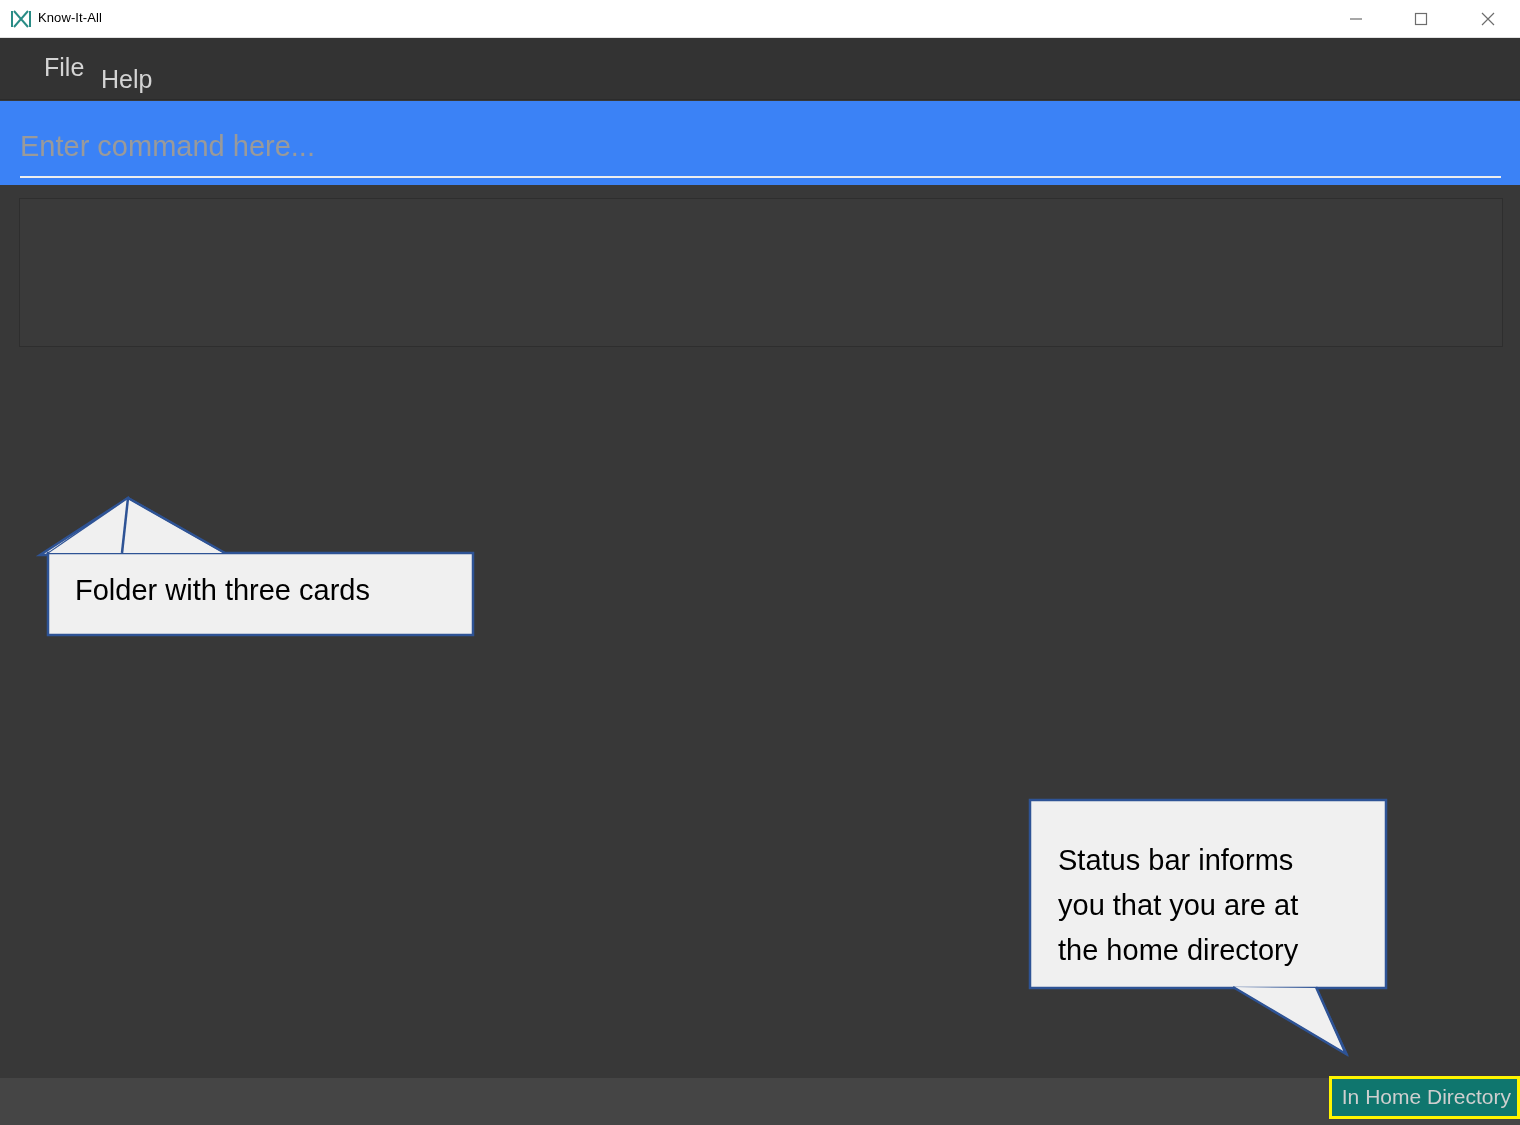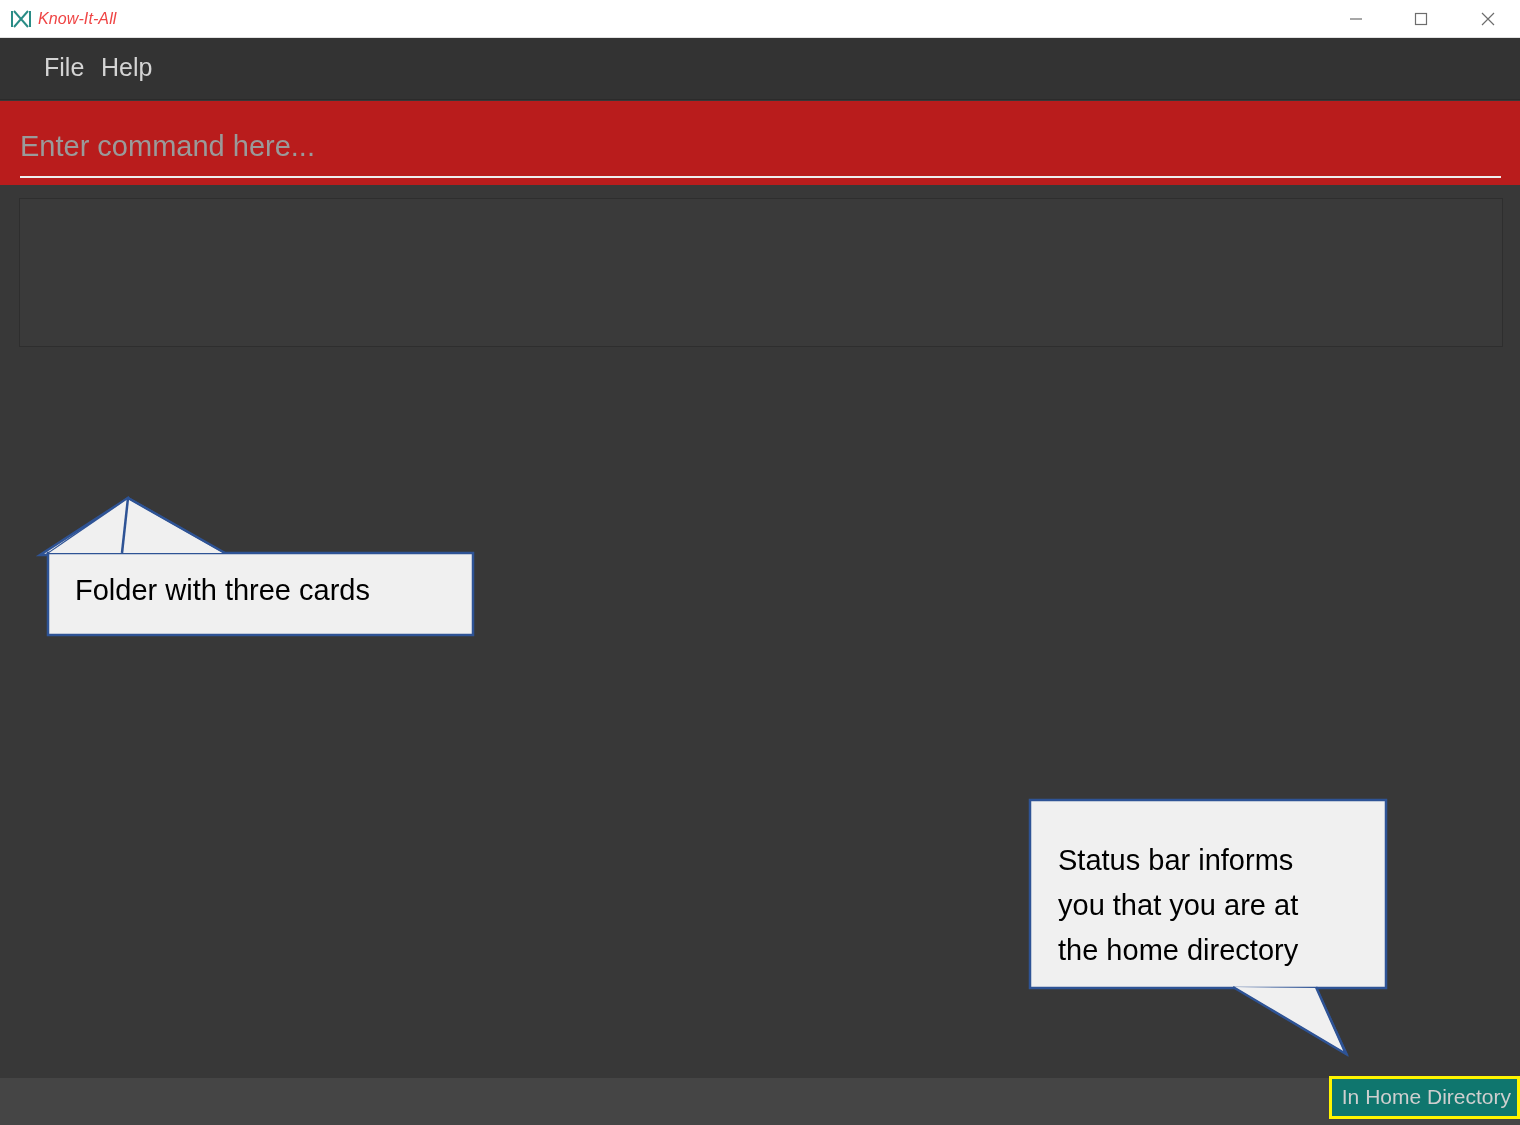--- a/index.html
+++ b/index.html
@@ -30,25 +30,24 @@
     box-sizing: border-box;
   }
   .titlebar-icon {
     position: absolute;
     left: 10px; top: 10px;
     width: 22px; height: 18px;
   }
   .titlebar-title {
     position: absolute;
     left: 38px; top: 10px;
-    font-size: 16px;
-    color: #ef4444;
+    font-size: 13px;
+    color: #000000;
     letter-spacing: 0.1px;
     white-space: nowrap;
-    font-style: italic;
   }
   .wbtn {
     position: absolute;
     top: 0;
     width: 46px; height: 37px;
     display: flex;
     align-items: center;
     justify-content: center;
   }
   .wbtn svg { display: block; }
@@ -68,29 +67,29 @@
   }
   .menu-item {
     position: absolute;
     top: 15px;
     font-size: 25px;
     color: #d4d4d4;
     font-weight: 300;
     white-space: nowrap;
   }
   .menu-file { left: 44px; }
-  .menu-help { left: 101px; }
+  .menu-help { left: 101px; margin-top: 12px; }
 
   
   .cmdwrap {
     position: absolute;
     left: 0; top: 101px;
     width: 1520px;
     height: 84px;
-    background: #b91c1c;
+    background: #3b82f6;
   }
   .cmd-input {
     position: absolute;
     left: 20px; top: 22px;
     width: 1480px;
     height: 46px;
     background: transparent;
     border: none;
     outline: none;
     color: #e8e8e8;

